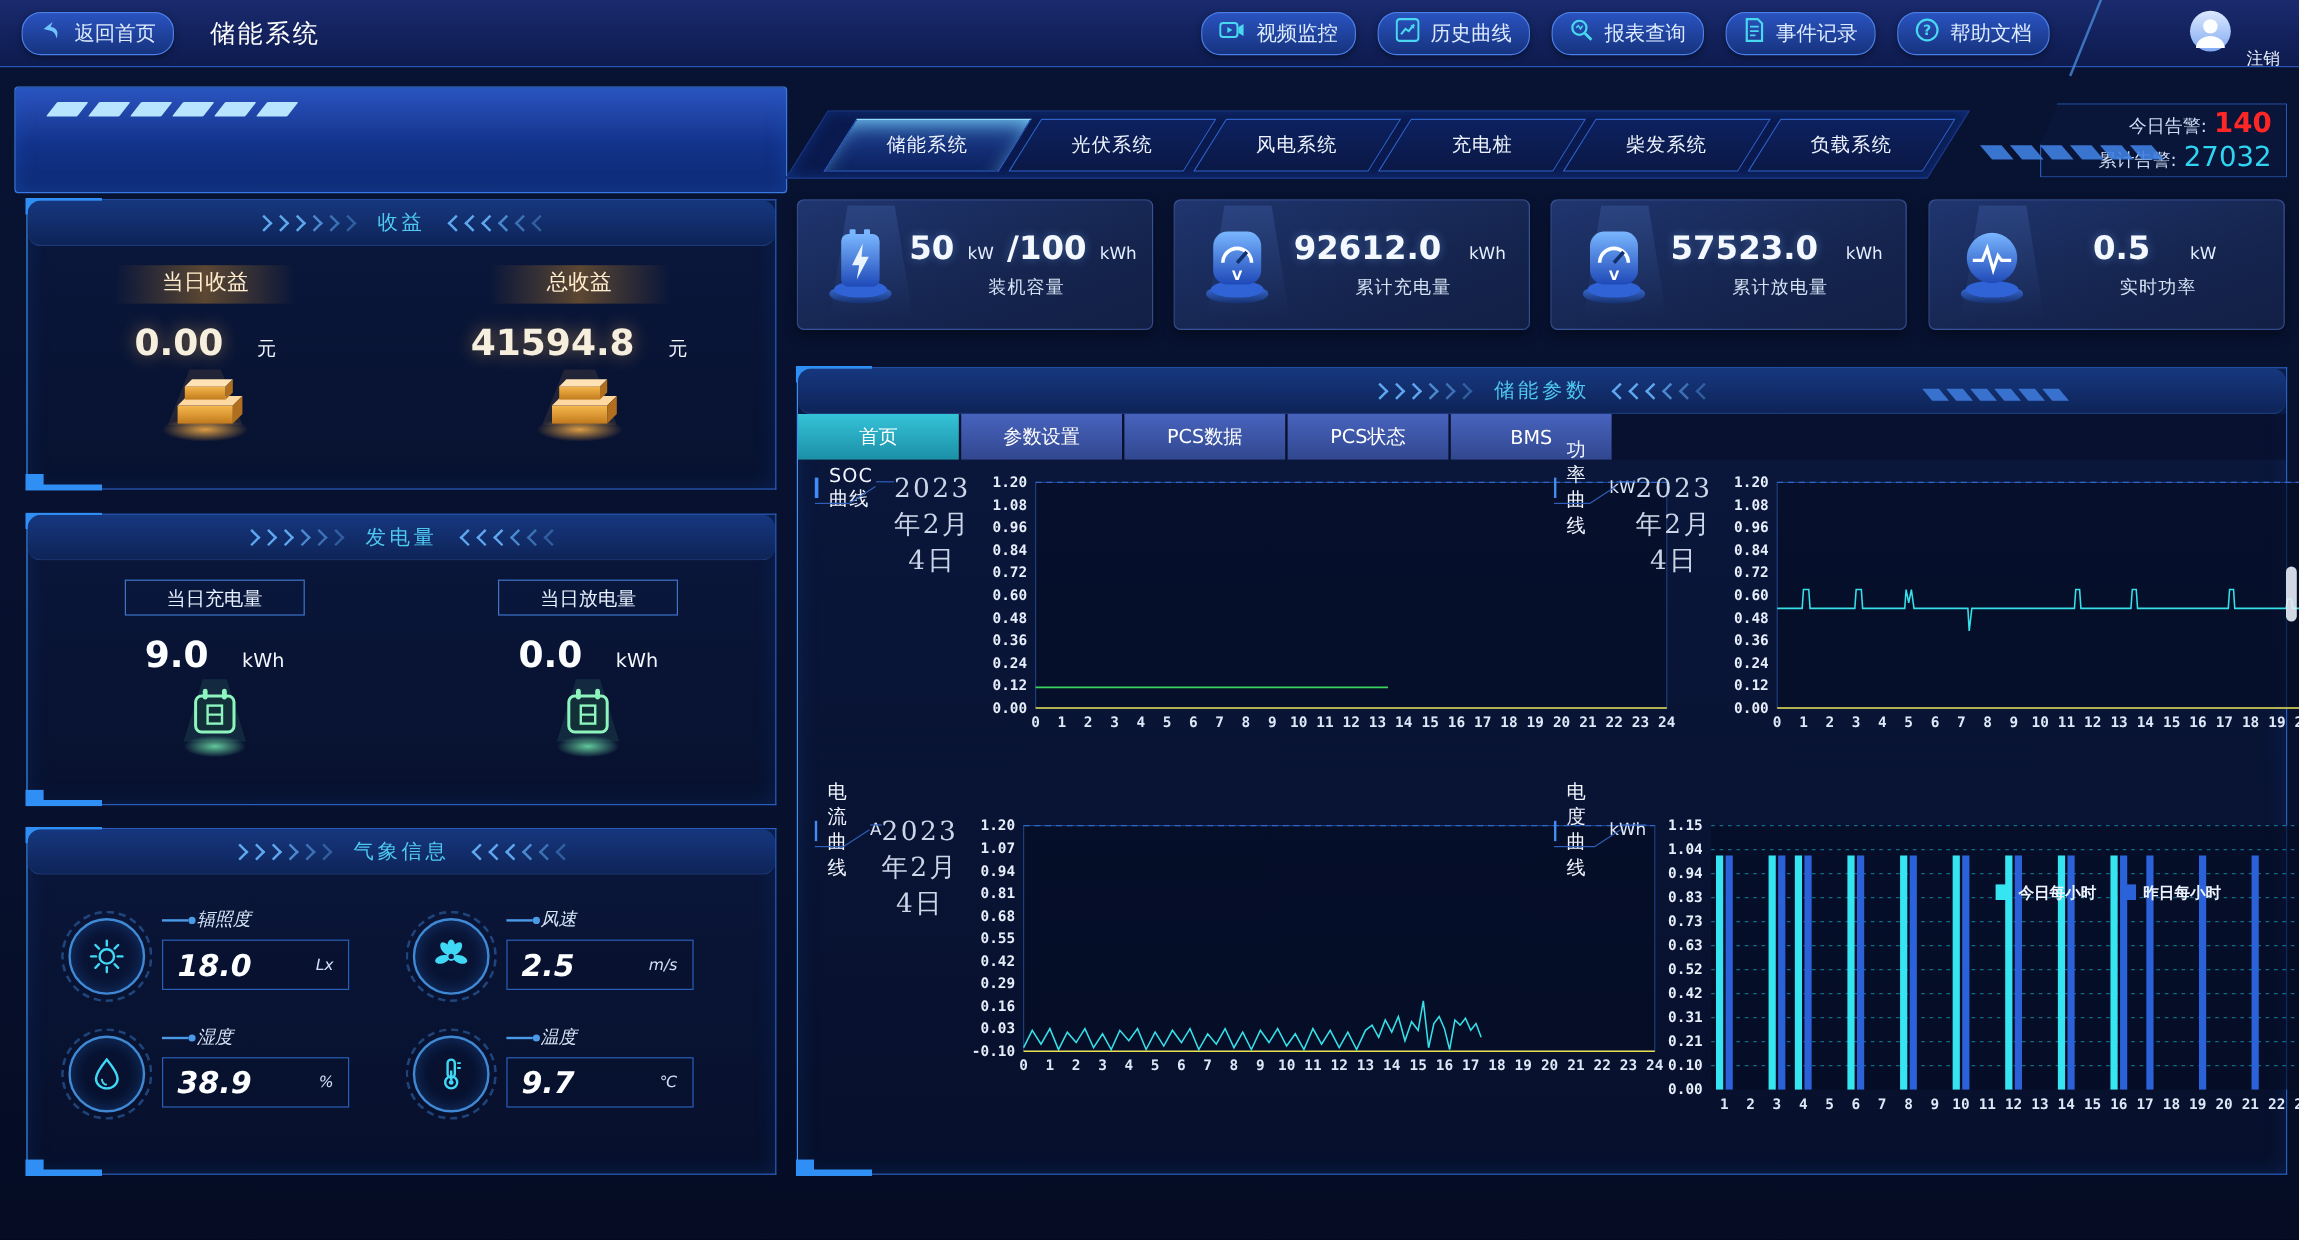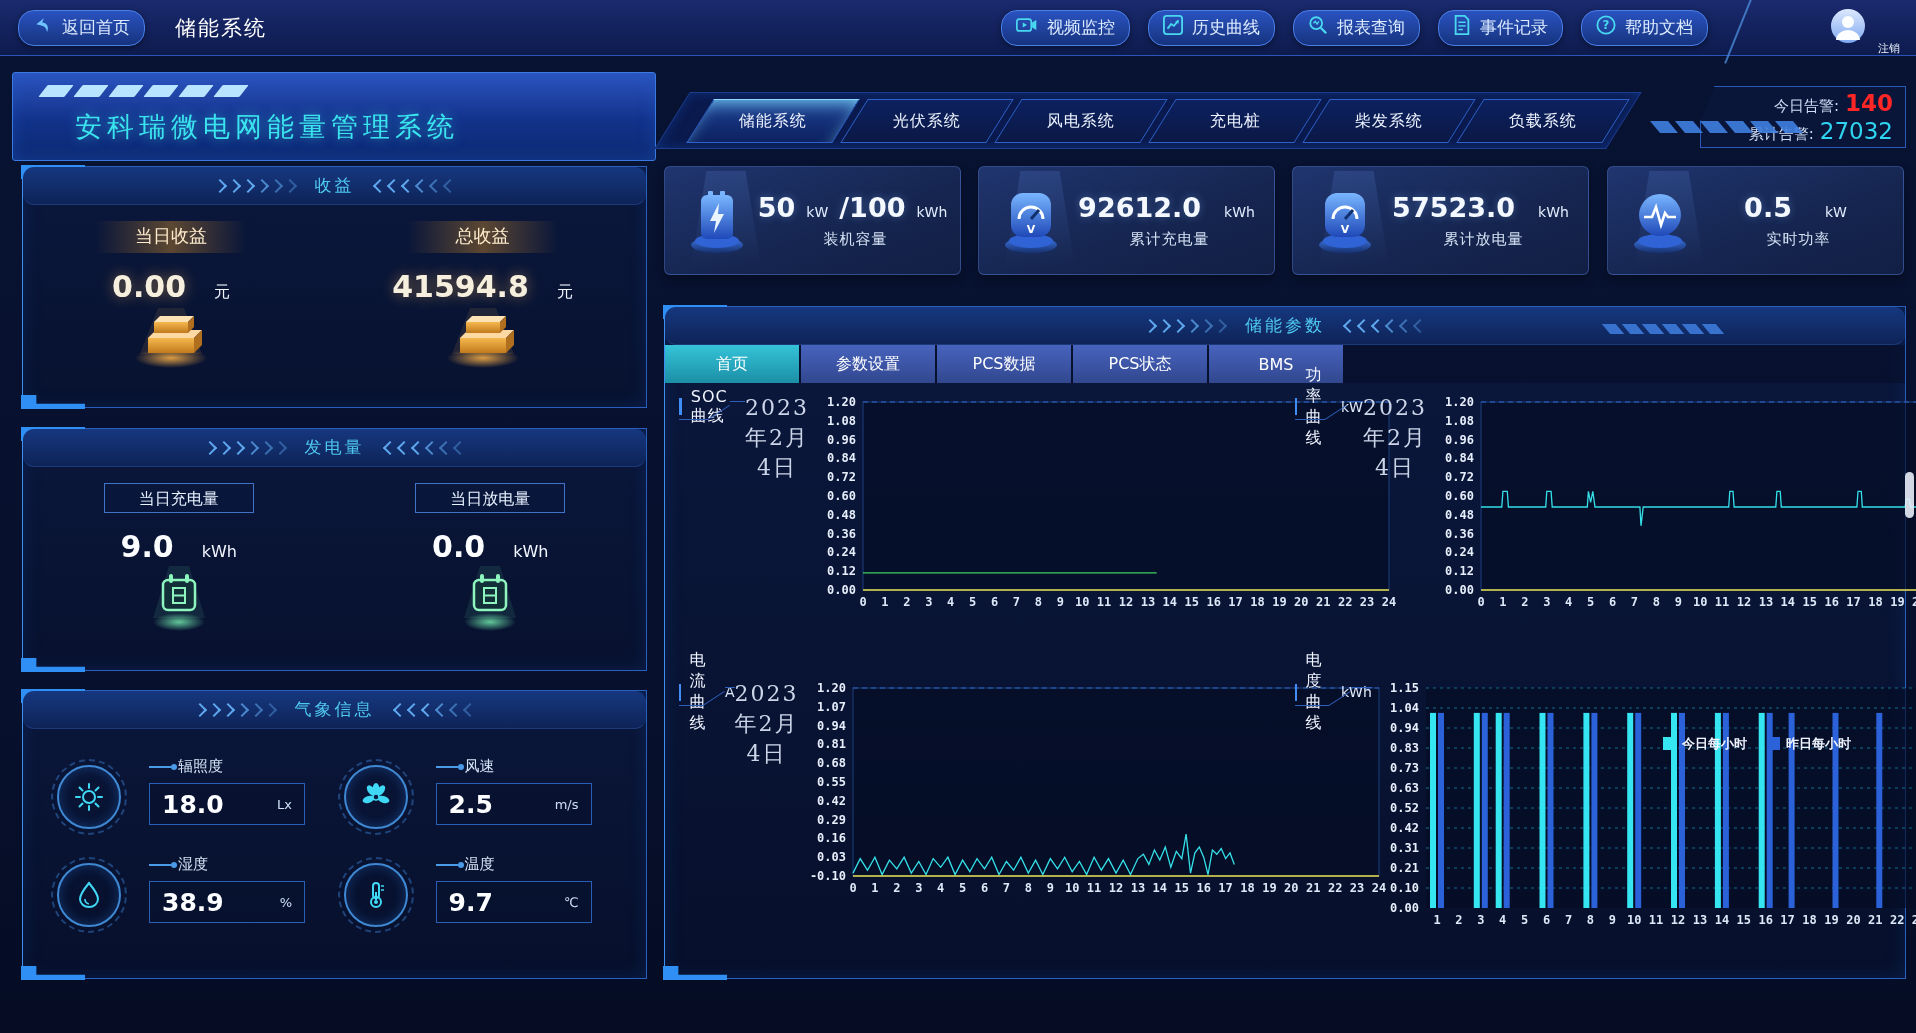--- a/index.html
+++ b/index.html
@@ -5,21 +5,21 @@
   html,body{margin:0;padding:0;background:#03081e;font-family:"DejaVu Sans",sans-serif;}
   .stage{position:relative;width:1916px;height:1033px;background:linear-gradient(180deg,#081333 0%,#07102c 70%,#050c24 100%);overflow:hidden;color:#e8eefb;}
   
   .topbar{position:absolute;left:0;top:0;width:1916px;height:56px;background:linear-gradient(180deg,#1a2a6e,#0d1b4e);border-bottom:1px solid #2c55b8;display:flex;align-items:center;box-sizing:border-box;padding:0 18px;z-index:5;}
   .btn{display:inline-flex;align-items:center;gap:9px;height:36px;padding:0 14px;border-radius:16px;border:1px solid #4a7fe8;background:linear-gradient(180deg,#2a53c0,#16337e);color:#dcebff;font-size:17px;cursor:pointer;box-shadow:0 2px 6px rgba(0,0,0,.4);white-space:nowrap;}
   .btn svg{flex:0 0 auto;}
   .top-title{font-size:21px;color:#fff;margin-left:30px;letter-spacing:2px;}
   .nav-group{margin-left:auto;display:flex;gap:18px;margin-right:190px;}
   .top-slash{position:absolute;right:176px;top:-8px;width:2px;height:74px;background:#4a8ad8;transform:rotate(22deg);opacity:.8;}
   .user{position:absolute;right:16px;top:0;height:56px;display:flex;align-items:center;gap:12px;}
-  .logout{font-size:11px;color:#eaf2ff;cursor:pointer;margin-top:41px;}
+  .logout{font-size:14px;color:#eaf2ff;cursor:pointer;margin-top:41px;}
   
   .brand{position:absolute;left:12px;top:72px;width:642px;height:87px;background:linear-gradient(180deg,#2c55c0 0%,#12328a 55%,#0d2a72 100%);border:1px solid #3a7ae0;border-radius:3px;box-shadow:0 0 16px rgba(30,90,200,.4) inset;}
   .brand .hatches{position:absolute;left:30px;top:9px;}
   .hatches i{display:inline-block;width:26px;height:12px;background:#b8e4ff;transform:skewX(-38deg);margin-right:9px;border-radius:1px;}
   .brand-title{position:absolute;left:62px;top:36px;font-family:"DejaVu Serif",serif;font-size:27px;color:#3ae4ee;letter-spacing:5px;text-shadow:0 0 12px rgba(60,220,240,.55);}
   
   .tabsback{position:absolute;left:672px;top:92px;width:950px;height:55px;background:#0a1a4e;border:1px solid #1d3c8c;transform:skewX(-32deg);box-shadow:0 0 10px rgba(20,70,170,.5) inset;}
   .sys-tabs{position:absolute;left:700px;top:99px;display:flex;z-index:3;}
   .stab{width:144px;height:42px;margin-right:8px;transform:skewX(-32deg);border:1px solid #2e62c8;background:linear-gradient(180deg,#0d2160,#0a1845);display:flex;align-items:center;justify-content:center;cursor:pointer;}
   .stab span{transform:skewX(32deg);font-size:16px;color:#eef4ff;letter-spacing:1px;}
@@ -56,21 +56,21 @@
   .duo{display:flex;justify-content:space-around;padding-top:16px;}
   .duo-col{display:flex;flex-direction:column;align-items:center;}
   .glabel{width:150px;height:32px;line-height:30px;text-align:center;font-size:18px;color:#ffeccc;background:linear-gradient(90deg,rgba(60,40,12,0),rgba(160,112,44,.55),rgba(60,40,12,0));}
   .blabel{width:150px;height:30px;line-height:30px;text-align:center;font-size:16px;color:#e8f1ff;border:1px solid #3f74c8;background:rgba(10,26,66,.4);box-sizing:border-box;}
   .valrow{display:flex;align-items:baseline;gap:28px;margin-top:16px;}
   .goldval{font-size:30px;color:#f7efdd;text-shadow:0 0 14px rgba(255,190,90,.45);font-weight:600;}
   .whiteval{font-size:30px;color:#fbfdff;font-weight:600;}
   .valunit{font-size:16px;color:#f2f6ff;}
   
   .wgrid{display:grid;grid-template-columns:1fr 1fr;gap:26px 18px;padding:28px 34px 0;}
-  .witem{display:flex;align-items:flex-start;gap:28px;}
+  .witem{display:flex;align-items:flex-start;gap:14px;font-style:italic;}
   .wicon{position:relative;flex:0 0 64px;width:64px;height:64px;border-radius:50%;border:2px solid rgba(70,150,230,.9);display:flex;align-items:center;justify-content:center;box-shadow:inset 0 0 12px rgba(40,120,220,.35);box-sizing:border-box;margin-top:8px;}
   .wicon::before{content:'';position:absolute;inset:-8px;border:2px dashed rgba(60,130,210,.45);border-radius:50%;}
   .wright{display:flex;flex-direction:column;}
   .wlabelrow{display:flex;align-items:center;gap:7px;font-size:15px;color:#d8e6f8;}
   .conn{width:22px;height:2px;background:#4a9ae8;position:relative;}
   .conn::after{content:'';position:absolute;right:-6px;top:-2px;width:6px;height:6px;border-radius:50%;background:#4a9ae8;}
   .wval{width:156px;height:42px;margin-top:7px;border:1px solid #2a5fb8;background:rgba(8,18,48,.78);display:flex;align-items:center;padding:0 12px;box-sizing:border-box;}
   .wnum{flex:1;font-size:25px;color:#fdfeff;font-weight:600;}
   .wunit{font-size:13px;color:#cfe0f5;}
   
@@ -187,21 +187,20 @@
             <circle cx="18" cy="18" r="17" fill="url(#gAv)"></circle>
             <circle cx="18" cy="14" r="6" fill="#fdfeff"></circle>
             <path d="M6 32 a12 10 0 0 1 24 0 z" fill="#fdfeff"></path>
           </svg></span>
       <span class="logout">注销</span>
     </div>
   </header>
 
   <div class="brand">
     <div class="hatches"><i></i><i></i><i></i><i></i><i></i><i></i></div>
-    <div class="brand-title">安科瑞微电网能量管理系统</div>
   </div>
 
   <div class="tabsback"></div>
   <nav class="sys-tabs">
     <div class="stab active">
         <span>储能系统</span>
       </div>
     <div class="stab">
         <span>光伏系统</span>
       </div>

